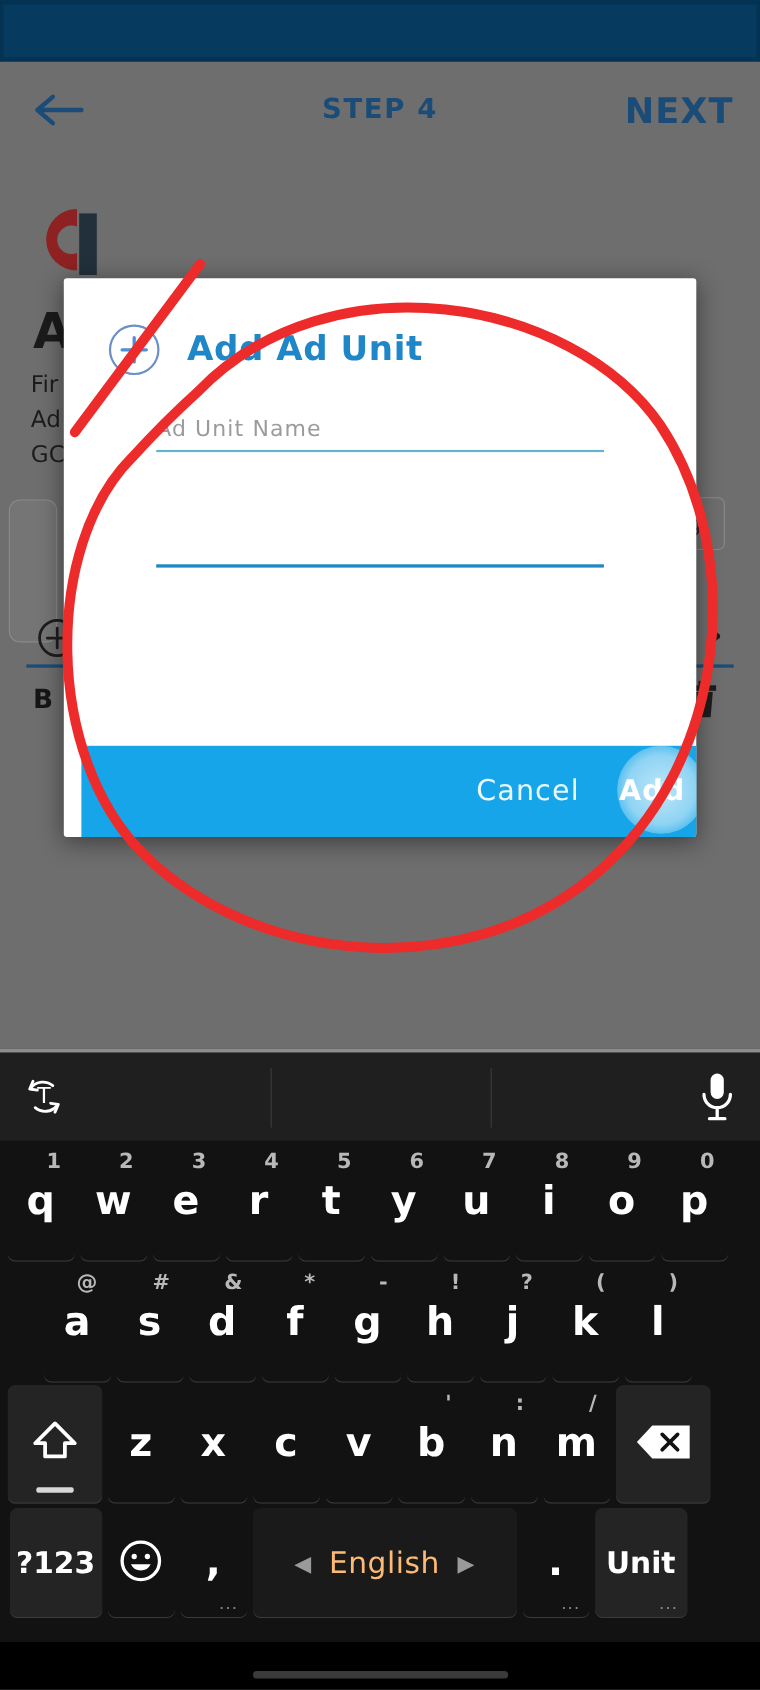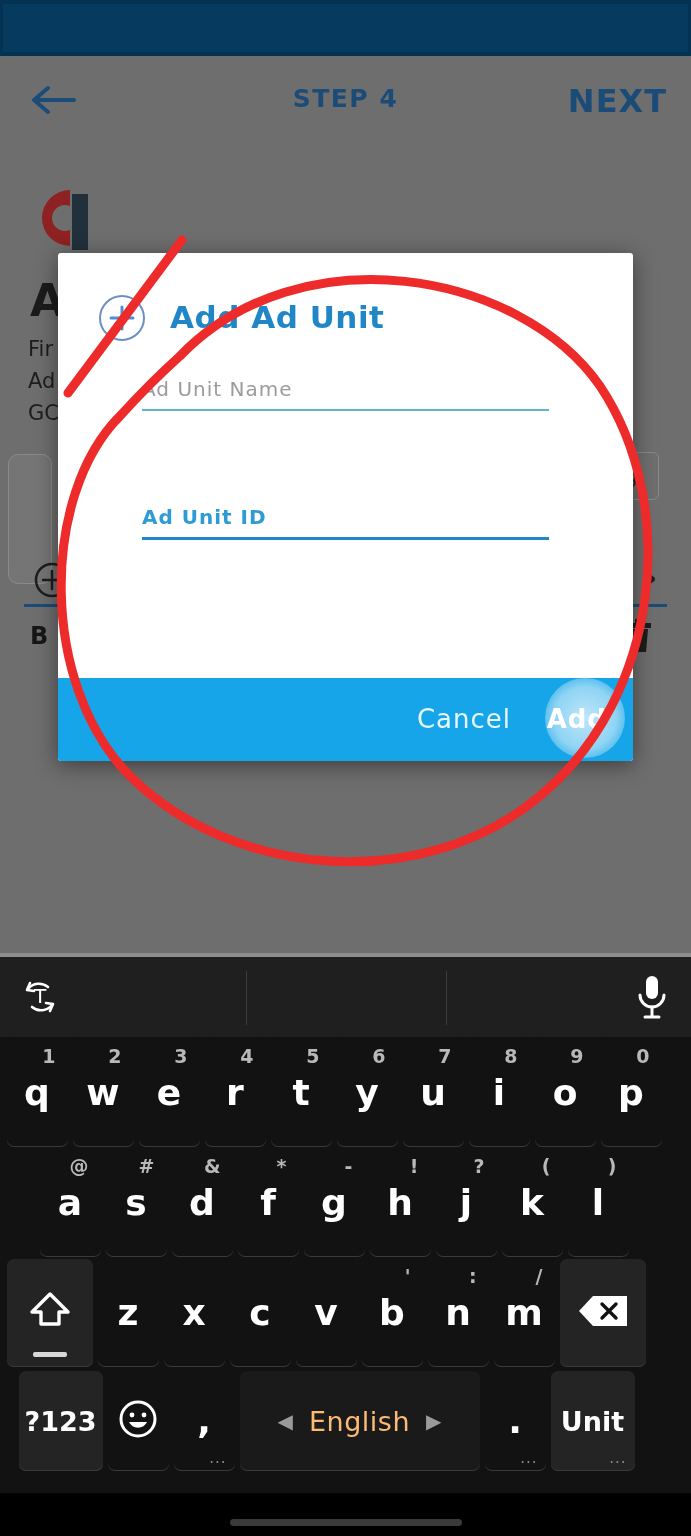--- a/index.html
+++ b/index.html
@@ -119,21 +119,21 @@
   }
   .field-underline{
     margin-top:8px; height:2px; background:#63b2cf; width:407px;
   }
   .field-underline.focused{ height:3px; background:#1f86c8; }
   .caret{
     display:inline-block; width:2px; height:30px; background:#1f86c8;
     vertical-align:-5px; margin-left:1px;
   }
   .dlg-footer{
-    position:absolute; left:0; bottom:0; width:575px; height:83px;
+    position:absolute; left:16px; bottom:0; width:575px; height:83px;
     background:#16a5e8;
   }
   .btn-cancel{
     position:absolute; right:122px; top:26px;
     color:#e9f7ff; font-size:26px; letter-spacing:1px;
   }
   .btn-add{
     position:absolute; right:26px; top:26px;
     color:#ffffff; font-size:26px; letter-spacing:1px; font-weight:bold;
     z-index:2;
@@ -273,21 +273,20 @@
       </div>
       <div class="dlg-title">Add Ad Unit</div>
     </div>
 
     <div class="field field-name">
       <div class="field-label">Ad Unit Name</div>
       <div class="field-underline"></div>
     </div>
 
     <div class="field field-id">
-      <div class="field-label accent">Ad Unit ID</div>
       <div class="field-underline focused"></div>
     </div>
 
     <div class="dlg-footer">
       <div class="btn-cancel">Cancel</div>
       <div class="ripple"></div>
       <div class="btn-add">Add</div>
     </div>
   </div>
 
@@ -452,21 +451,21 @@
         <div class="key wide">
           <span>
             <svg width="54" height="36" viewBox="0 0 54 36">
               <path d="M17 3 H51 V33 H17 L3 18 Z" fill="#fff"></path>
               <path d="M26 11 L40 25 M40 11 L26 25" stroke="#121212" stroke-width="3.4" stroke-linecap="round"></path>
             </svg>
           </span>
         </div>
       </div>
 
-      <div class="kb-row row4" style="padding-left:16px; margin-top:4px;">
+      <div class="kb-row row4" style="padding-left:6px; margin-top:4px;">
         <div class="key func">
             <span class="label-md">?123</span>
           </div>
         <div class="key small">
           <span>
             <svg width="42" height="42" viewBox="0 0 42 42">
               <circle cx="21" cy="21" r="17" fill="none" stroke="#fff" stroke-width="3"></circle>
               <circle cx="15" cy="17" r="2.4" fill="#fff"></circle>
               <circle cx="27" cy="17" r="2.4" fill="#fff"></circle>
               <path d="M12 24 A10 10 0 0 0 30 24 Z" fill="#fff"></path>

